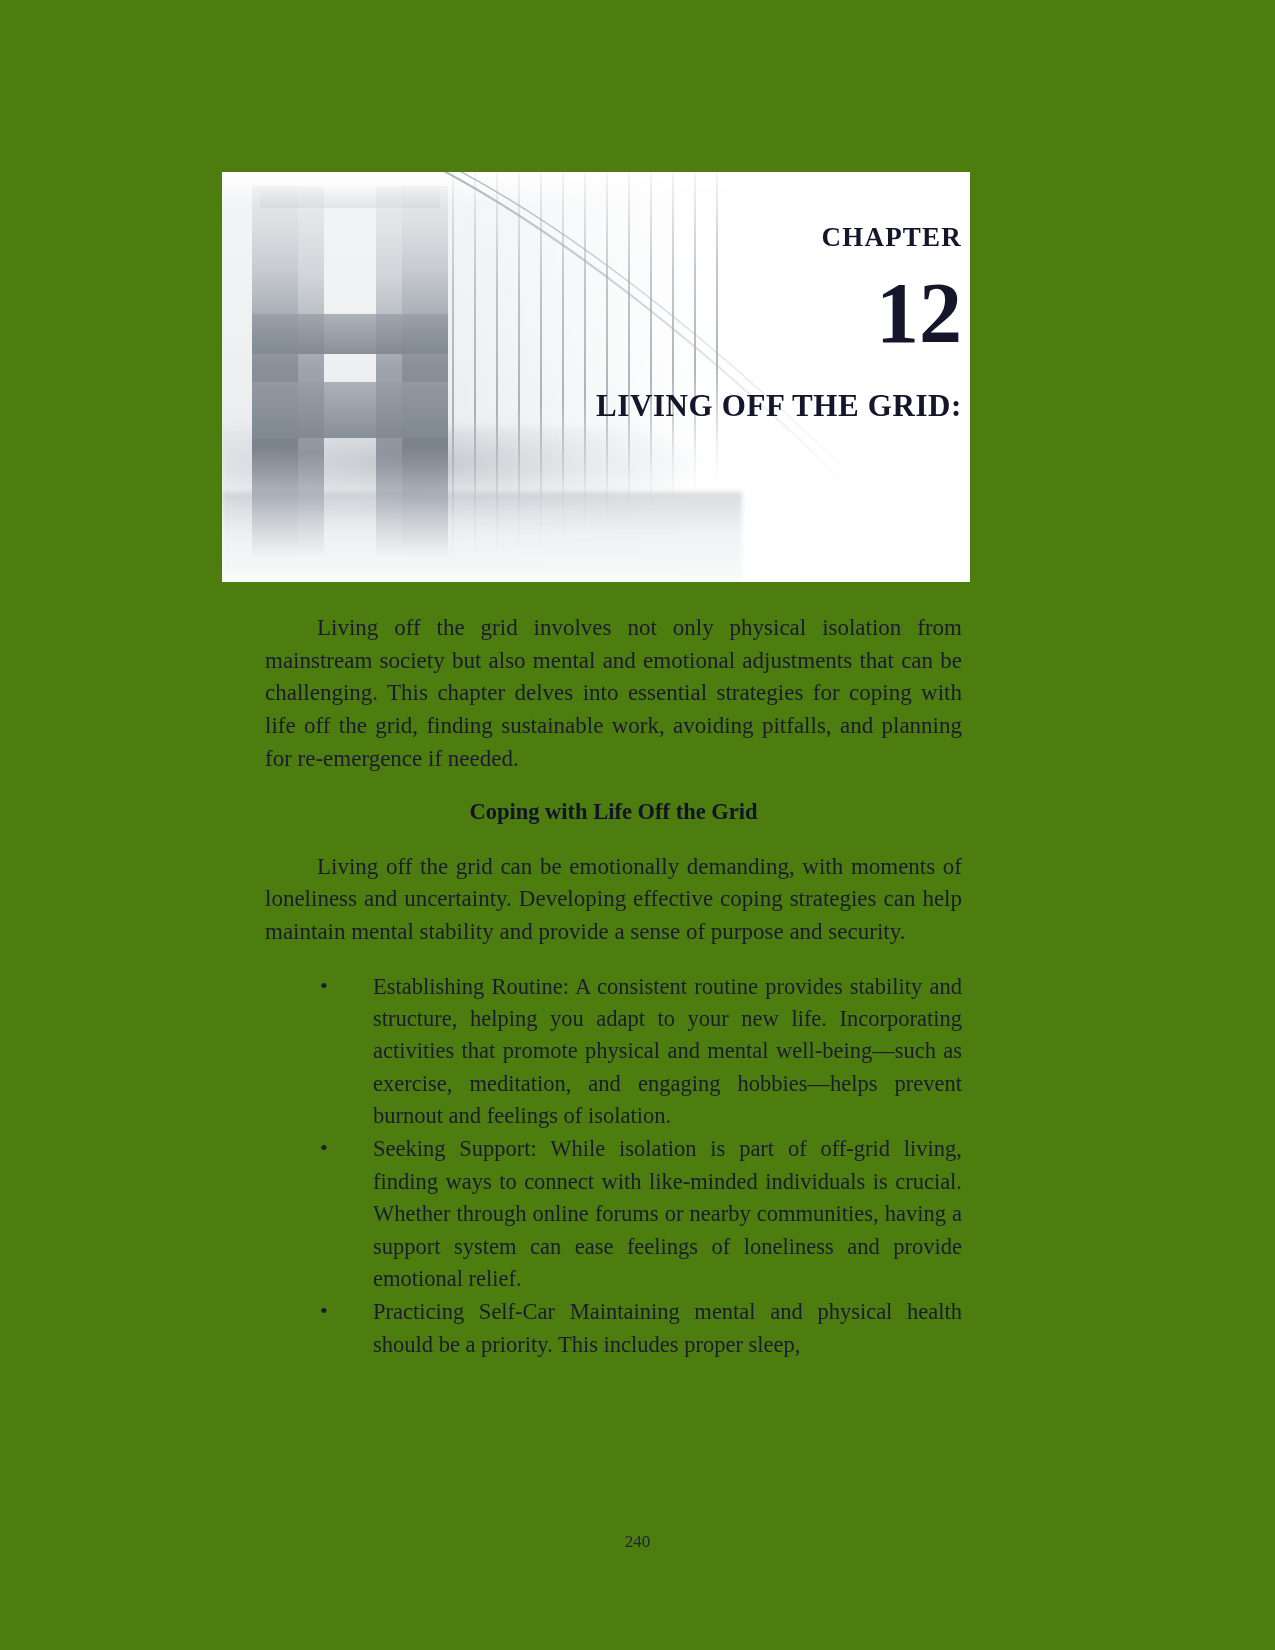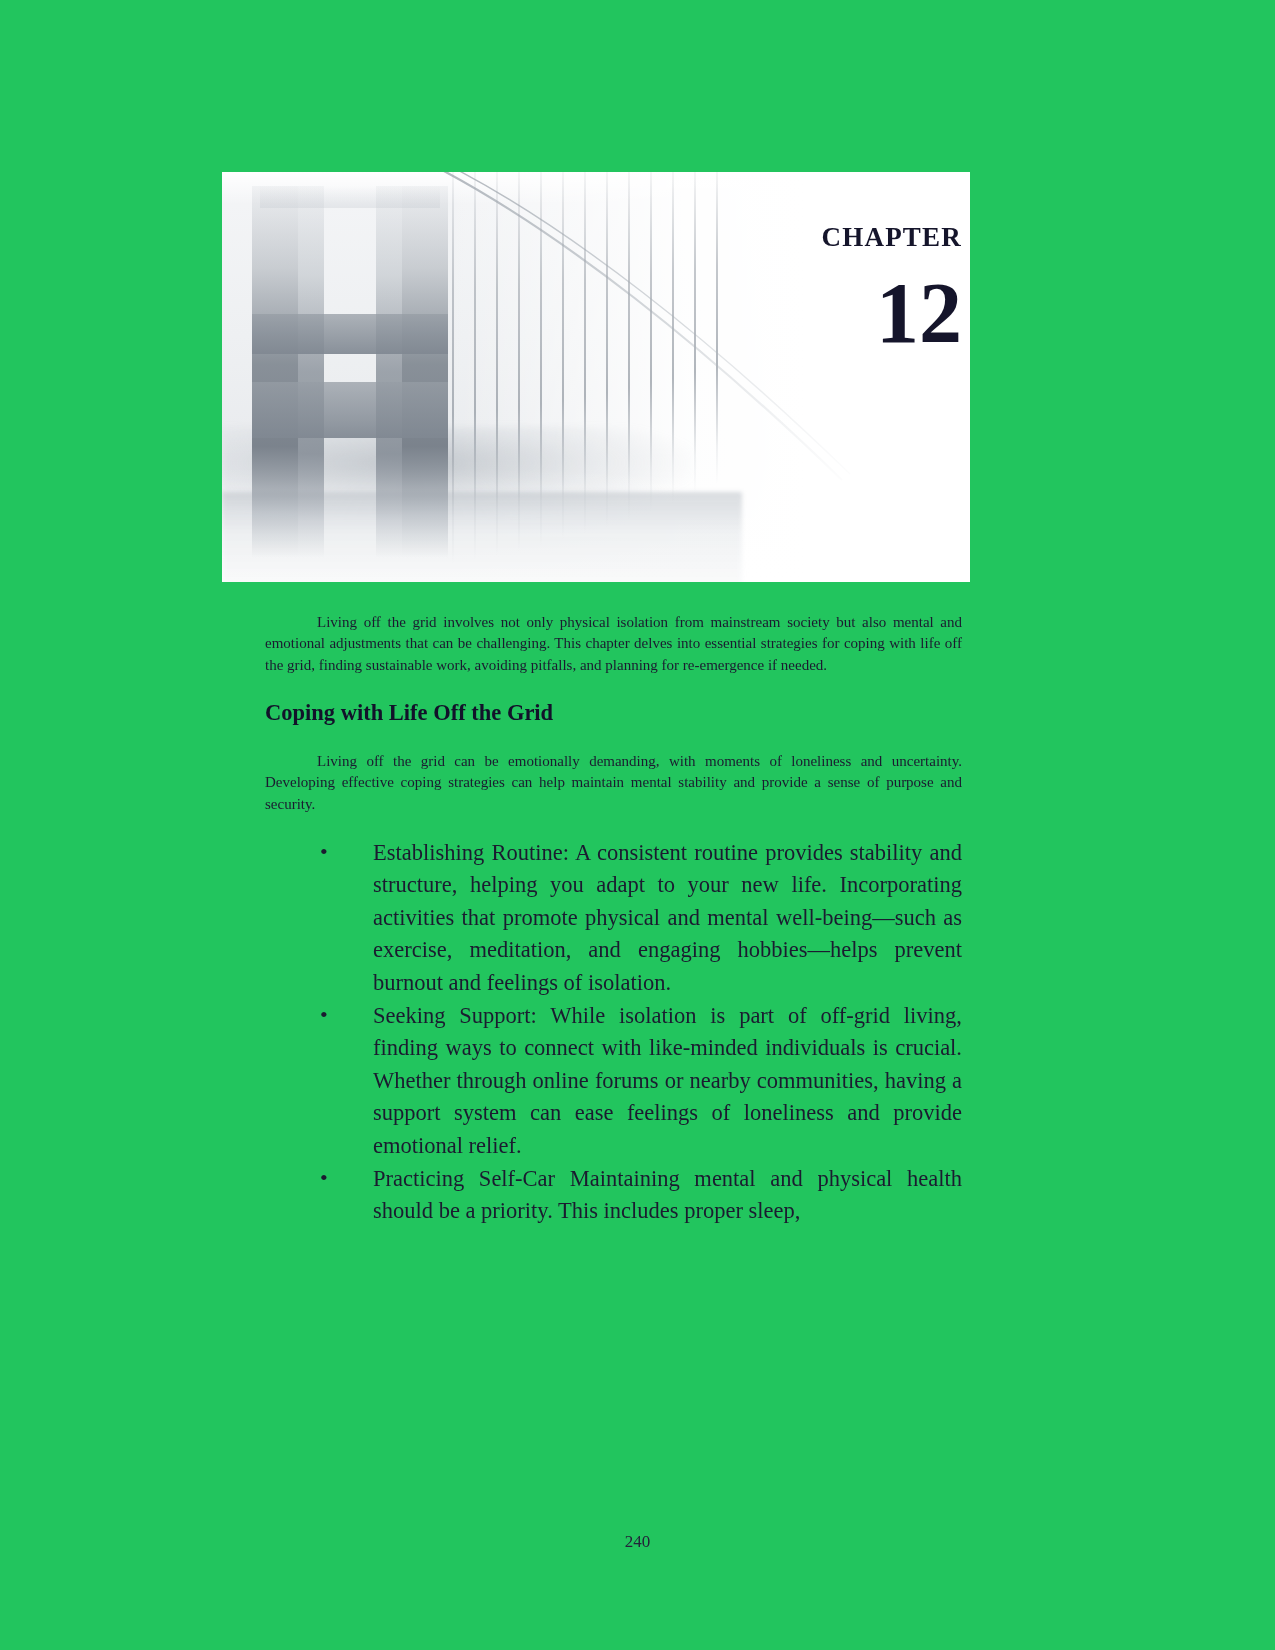--- a/index.html
+++ b/index.html
@@ -14,21 +14,21 @@
     font-family: "Liberation Serif", "DejaVu Serif", serif;
     color: #1b1b2e;
     overflow: hidden;
   }
 
   .page {
     position: absolute;
     left: 0; top: 0;
     width: 1275px;
     height: 1650px;
-    background: #22c55e;
+    background: #4d7c0f;
   }
 
   
   .chapter-banner {
     position: absolute;
     left: 222px;
     top: 172px;
     width: 748px;
     height: 410px;
     overflow: hidden;
@@ -172,34 +172,34 @@
 
   
   .content {
     position: absolute;
     left: 265px;
     top: 612px;
     width: 697px;
   }
   p.body {
     margin: 0 0 22px 0;
-    font-size: 15px;
+    font-size: 23px;
     line-height: 1.42;
     text-align: justify;
     text-indent: 52px;
     color: #1b1b30;
   }
 
   h2.section-heading {
     margin: 18px 0 24px 0;
     font-size: 22.5px;
     font-weight: bold;
     line-height: 1.3;
     color: #12122a;
-    text-align: left;
+    text-align: center;
   }
 
   ul.bullets {
     margin: 10px 0 0 0;
     padding: 0;
     list-style: none;
   }
   ul.bullets li {
     position: relative;
     margin: 0 0 1px 0;
@@ -280,20 +280,21 @@
         <path d="M0,6 C120,70 260,180 400,316" stroke="url(#cableFade)" stroke-width="2.2" fill="none"></path>
         <path d="M8,2 C128,64 268,174 408,310" stroke="url(#cableFade)" stroke-width="1.4" fill="none"></path>
       </svg>
     </div>
 
     <div class="chapter-kicker">CHAPTER</div>
 
     <div class="chapter-number">12</div>
 
     <div class="chapter-title">
+      <span class="tline first">LIVING OFF THE GRID:</span>
     </div>
   </div>
 
   <div class="content">
 
     <p class="body">Living off the grid involves not only physical isolation from mainstream society but also mental and emotional adjustments that can be challenging. This chapter delves into essential strategies for coping with life off the grid, finding sustainable work, avoiding pitfalls, and planning for re-emergence if needed.</p>
 
     <h2 class="section-heading">Coping with Life Off the Grid</h2>
 
     <p class="body">Living off the grid can be emotionally demanding, with moments of loneliness and uncertainty. Developing effective coping strategies can help maintain mental stability and provide a sense of purpose and security.</p>

